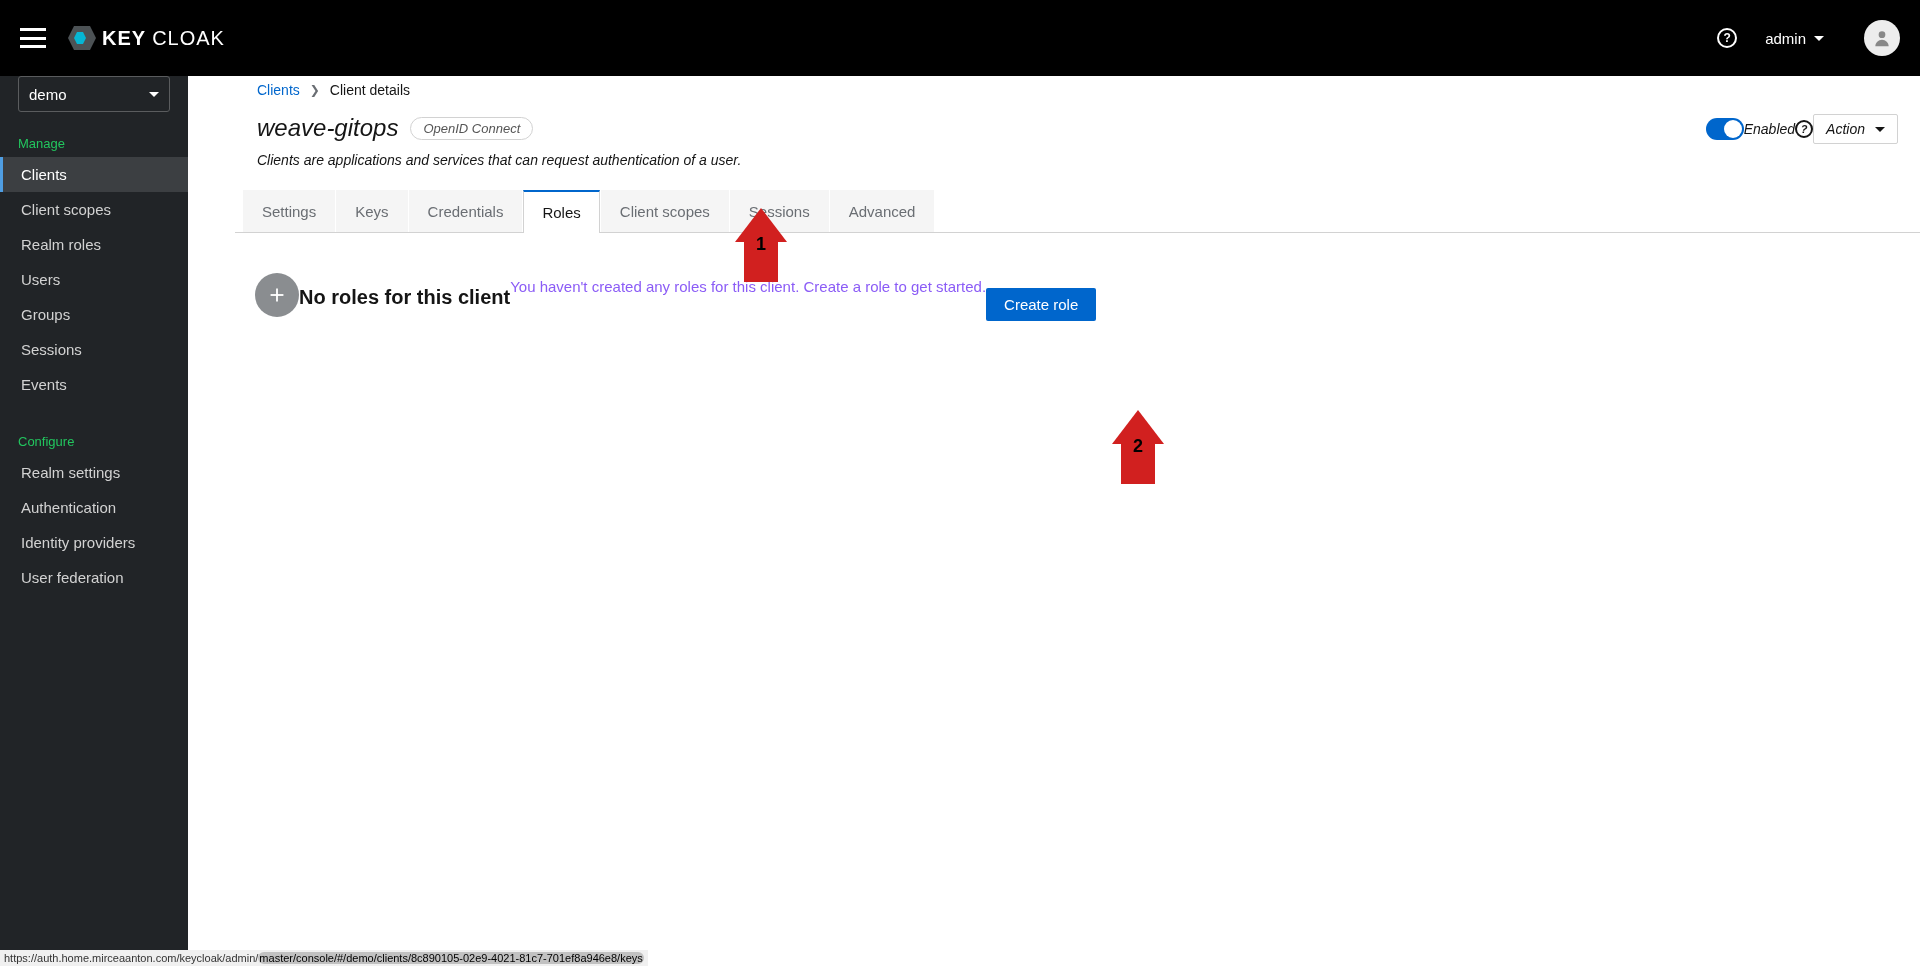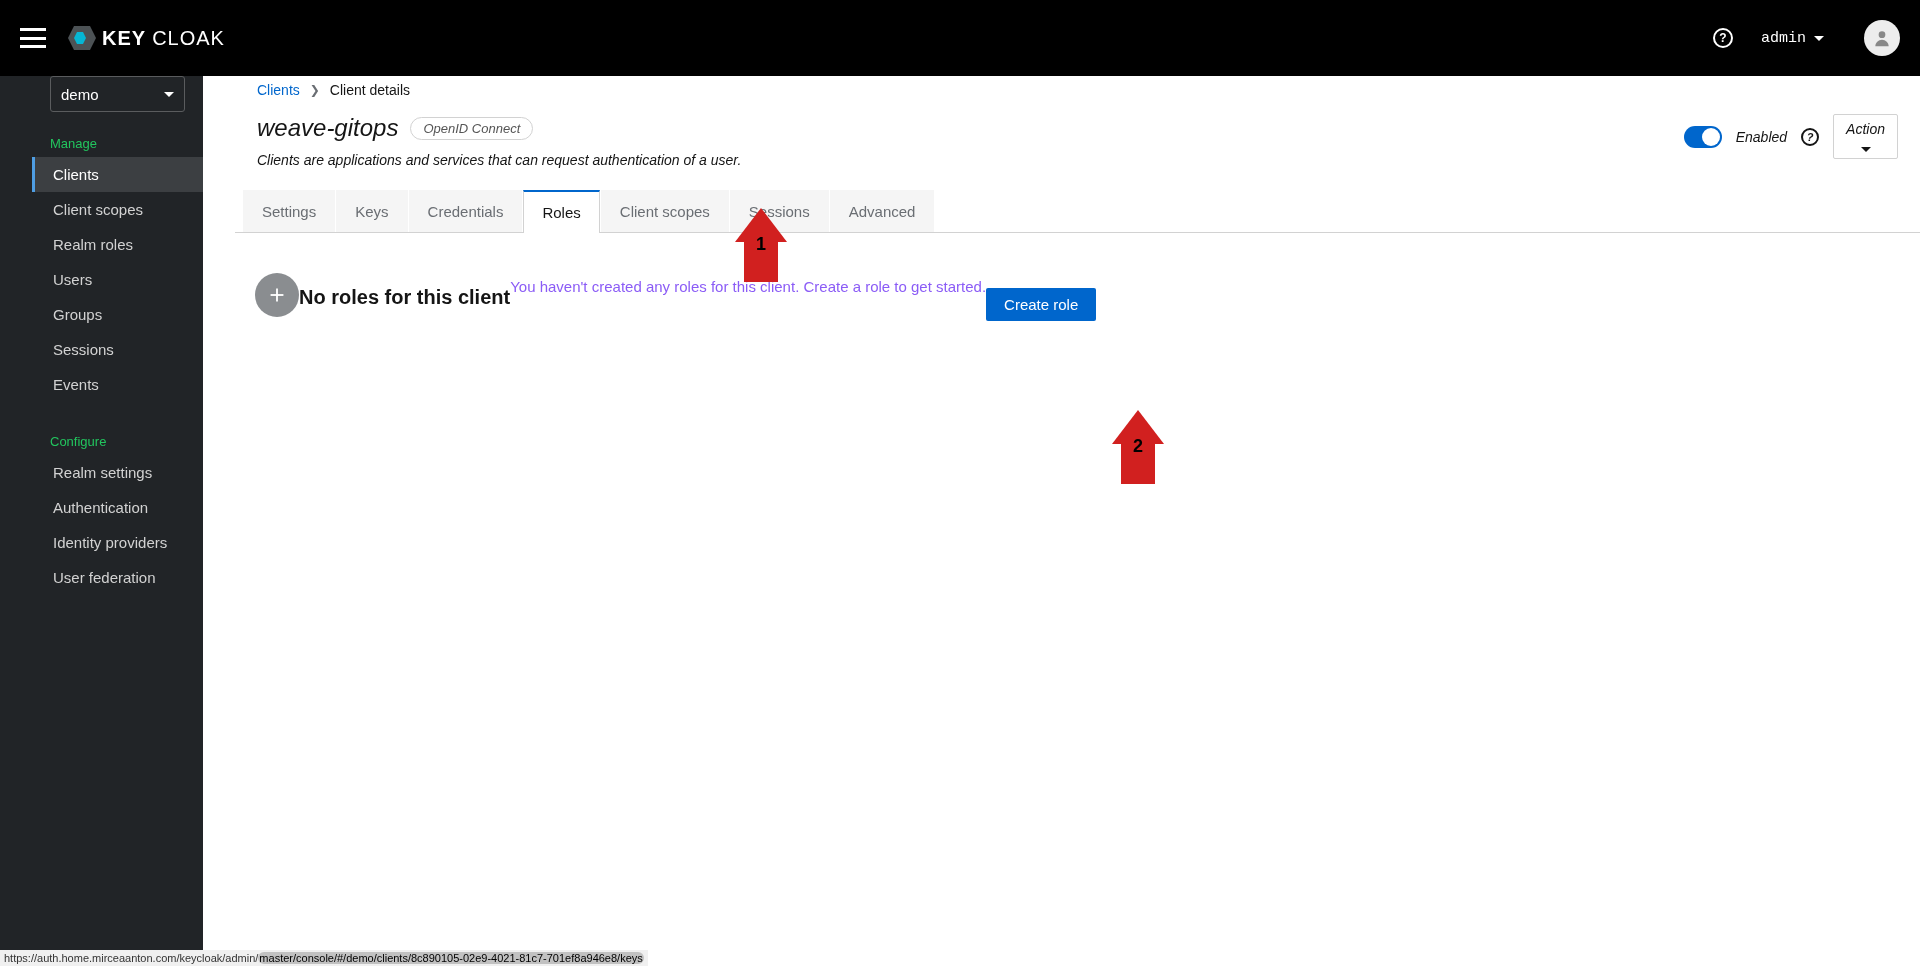--- a/index.html
+++ b/index.html
@@ -34,42 +34,41 @@
   .brand { display:flex; align-items:center; gap:6px; font-weight:700; letter-spacing:1px; font-size:20px; color:#fff;}
   .brand-text { font-weight:700; }
   .brand-light { font-weight:300; }
   .topbar-spacer { flex:1; }
   .topbar-right { display:flex; align-items:center; gap:28px; }
   .help-icon {
     width:20px; height:20px; border:2px solid #fff; border-radius:50%;
     display:flex; align-items:center; justify-content:center;
     font-size:12px; font-weight:bold; cursor:pointer;
   }
-  .user-menu { display:flex; align-items:center; gap:8px; cursor:pointer; font-size:15px;font-family:Liberation Mono, monospace; }
+  .user-menu { display:flex; align-items:center; gap:8px; cursor:pointer; font-size:15px; }
   .caret-down {
     width:0; height:0; border-left:5px solid transparent; border-right:5px solid transparent;
     border-top:5px solid #fff;
   }
   .avatar {
     width:36px; height:36px; border-radius:50%; background:#ededed;
     display:flex; align-items:center; justify-content:center;
     margin-left:12px; cursor:pointer;
   }
   .avatar svg { width:20px; height:20px; fill:#888; }
 
   
   .sidebar {
     position:fixed;
     top:60px; left:0; bottom:0;
-    width:203px;
+    width:188px;
     background:#212427;
     color:#d2d2d2;
     overflow-y:auto;
     z-index:40;
-    padding-left:32px;
   }
   .realm-selector {
     margin:16px 18px 14px 18px;
     border:1px solid #5a5c5e;
     border-radius:3px;
     height:36px;
     display:flex; align-items:center; justify-content:space-between;
     padding:0 10px;
     cursor:pointer;
     font-size:15px;
@@ -122,39 +121,39 @@
   .title-block { display:flex; flex-direction:column; gap:4px; }
   .title-line { display:flex; align-items:center; gap:12px; }
   .page-title { font-size:24px; font-weight:400; }
   .chip {
     border:1px solid #d2d2d2; border-radius:16px;
     padding:3px 12px; font-size:13px; color:#555;
     background:#fff;
   }
   .description { color:#151515; font-size:14px; margin-top:6px; }
 
-  .controls-row { display:flex; align-items:center; gap:14px; }
+  .controls-row { display:flex; align-items:center; }
   .toggle {
     width:38px; height:22px; border-radius:12px; background:#0066cc;
     position:relative; cursor:pointer;
   }
   .toggle::after {
     content:""; position:absolute; right:2px; top:2px;
     width:18px; height:18px; border-radius:50%; background:#fff;
   }
   .toggle-label { font-size:14px; }
   .help-small {
     width:18px; height:18px; border:2px solid #151515; border-radius:50%;
     display:flex; align-items:center; justify-content:center;
     font-size:11px; font-weight:bold; cursor:pointer;
   }
   .action-btn {
     border:1px solid #d2d2d2; background:#fff; padding:6px 12px;
     display:flex; align-items:center; gap:10px; cursor:pointer;
-    font-size:14px; border-radius:2px;flex-direction:column;
+    font-size:14px; border-radius:2px;
   }
 
   
   .tabs {
     display:flex; border-bottom:1px solid #d2d2d2;
     margin-top:22px; padding-left:8px;
   }
   .tab {
     padding:12px 18px; color:#6a6e73; cursor:pointer;
     border-top:1px solid transparent; border-left:1px solid transparent; border-right:1px solid transparent;

